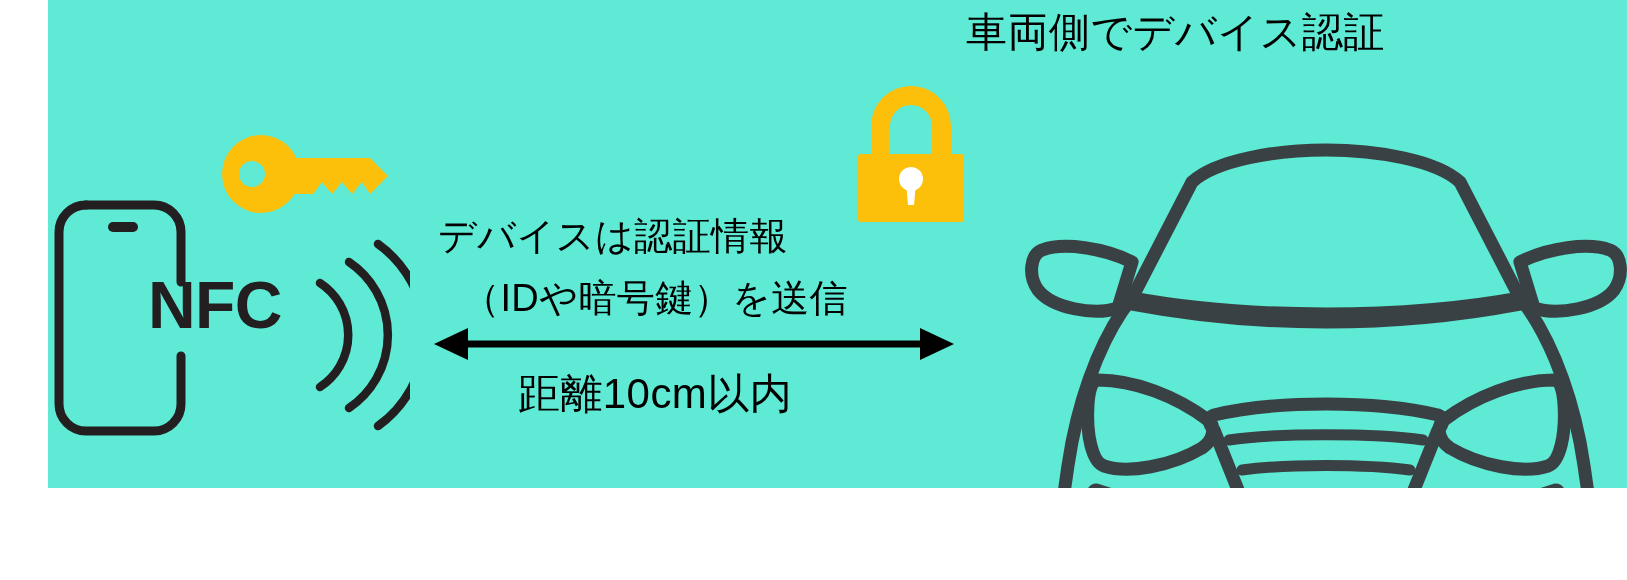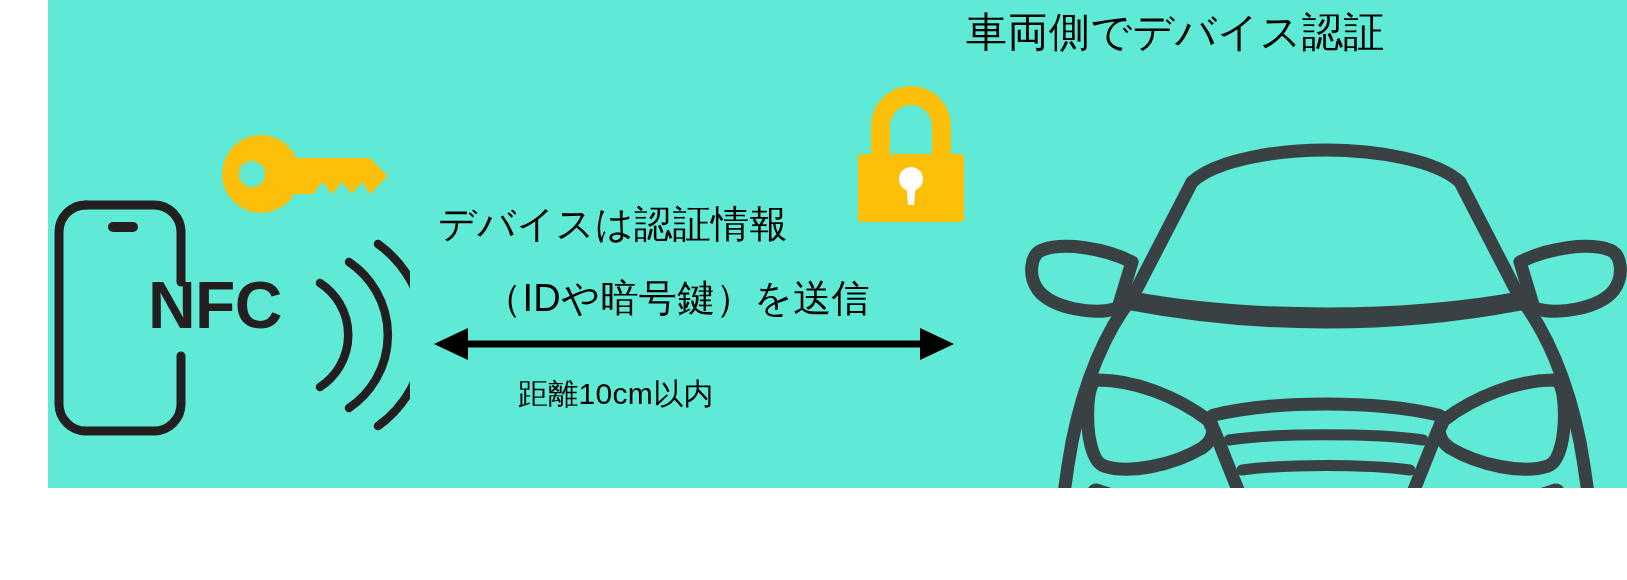--- a/index.html
+++ b/index.html
@@ -29,34 +29,34 @@
     letter-spacing: 0.01em;
   }
   #title-text {
     left: 918px;
     top: 6px;
     font-size: 41px;
     line-height: 52px;
   }
   #msg-line-1 {
     left: 390px;
-    top: 200px;
+    top: 212px;
     font-size: 38px;
     line-height: 48px;
   }
   #msg-line-2 {
-    left: 436px;
+    left: 414px;
     top: 274px;
     font-size: 38px;
     line-height: 48px;
   }
   #distance-text {
     left: 470px;
     top: 370px;
-    font-size: 30px;
+    font-size: 42px;
     line-height: 48px;
   }
 
   
   .svg-layer {
     position: absolute;
     display: block;
   }
 
   #phone-svg   { left: 2px;   top: 196px; }

